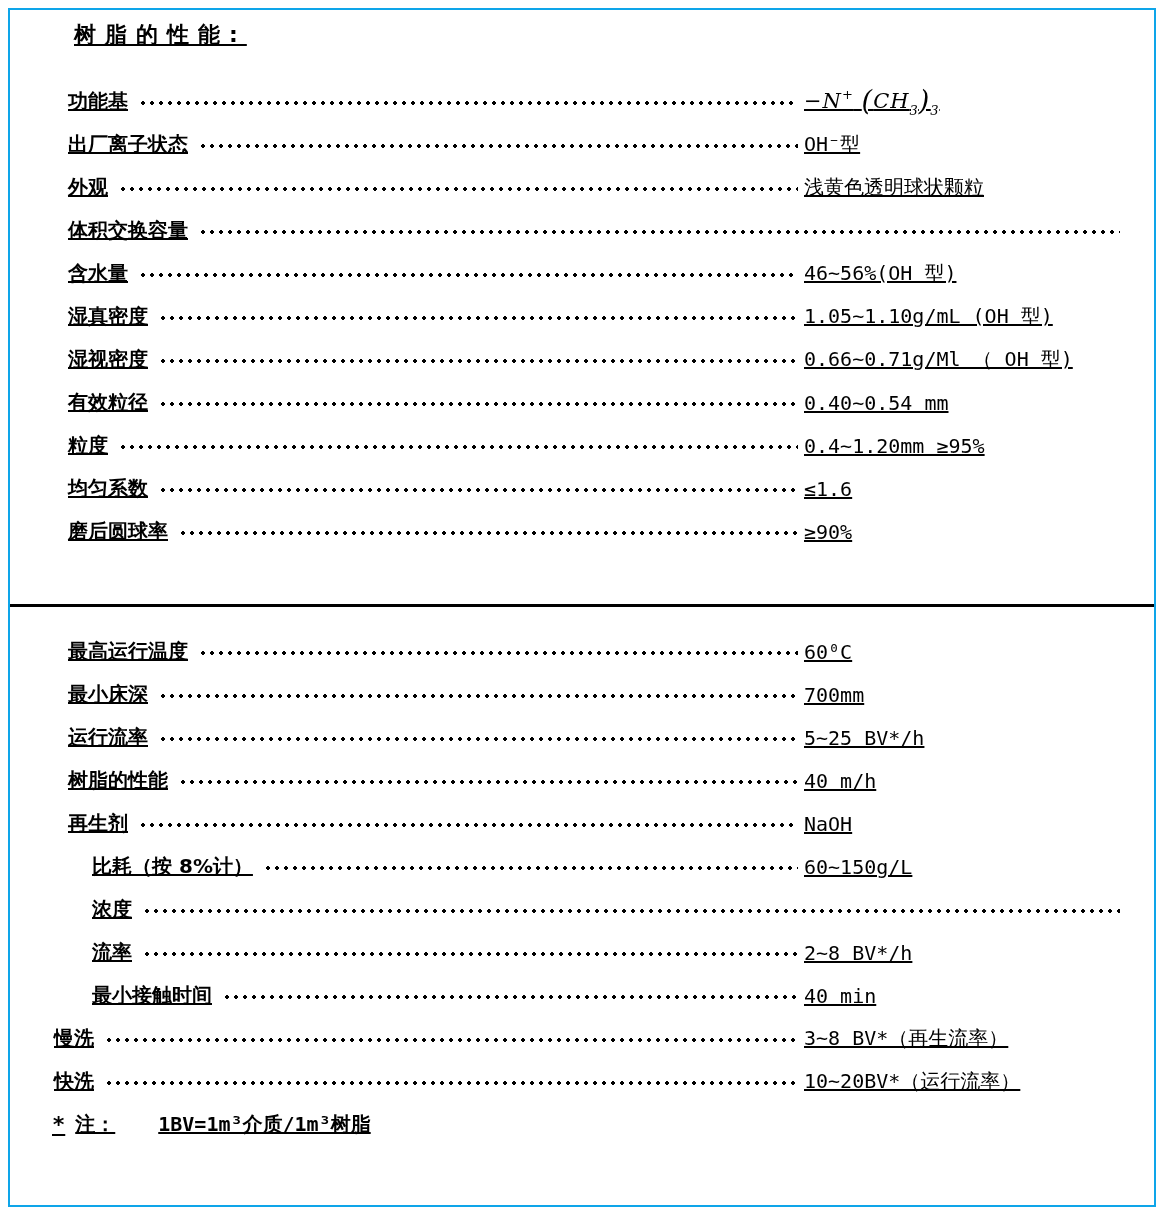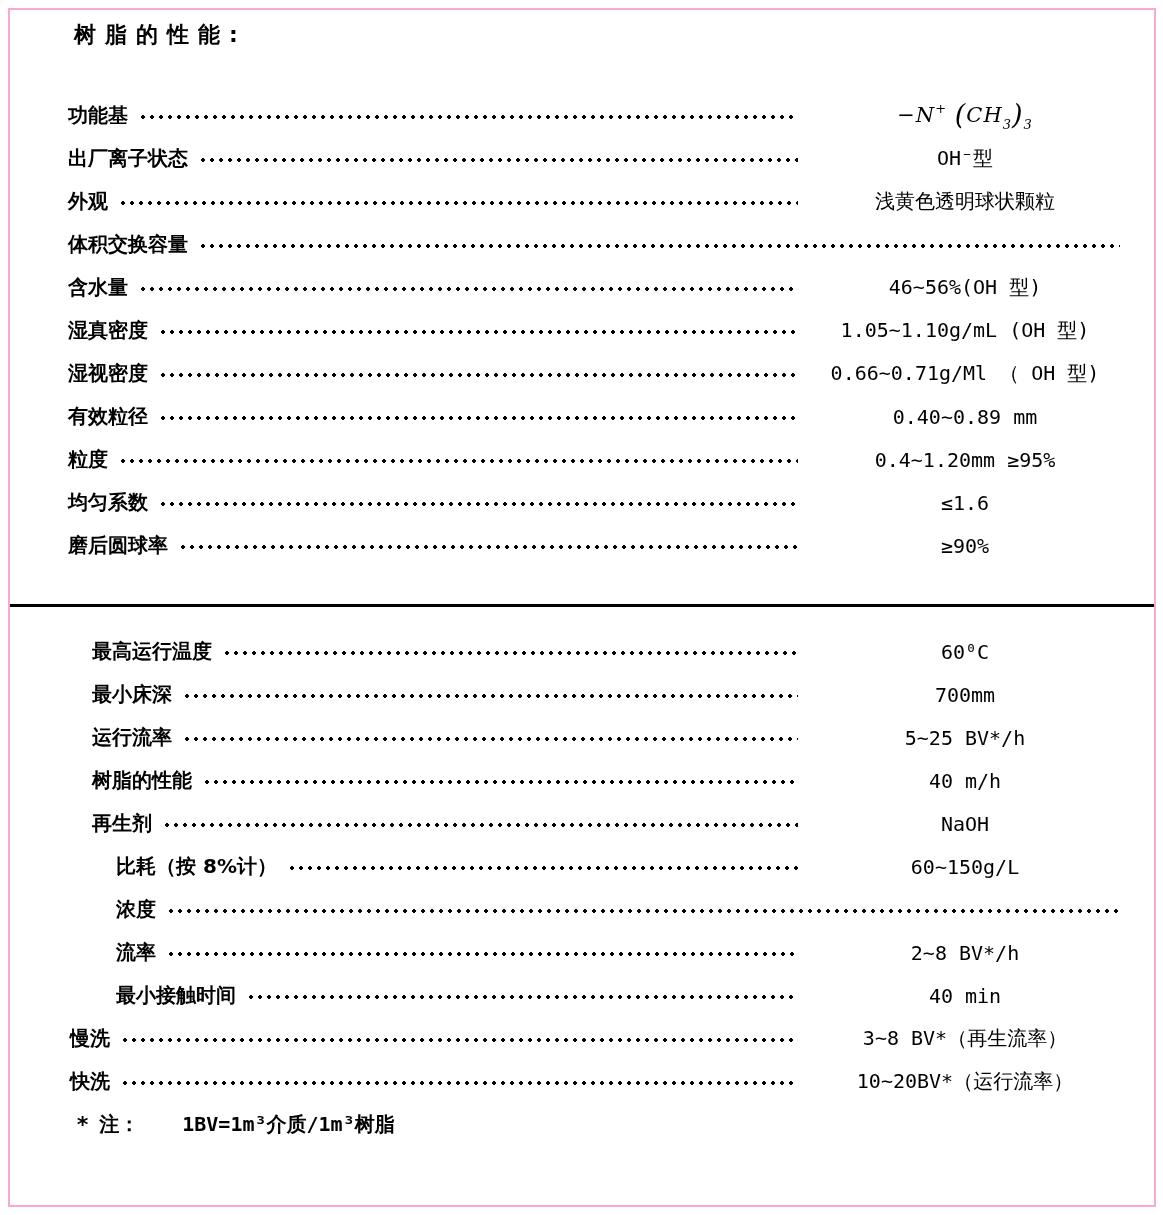--- a/index.html
+++ b/index.html
@@ -7,44 +7,45 @@
     position:relative;
     width:1163px;height:1215px;
     background:#ffffff;
     font-family:"DejaVu Sans", sans-serif;
     color:#000;
     overflow:hidden;
   }
   .frame{
     position:absolute;
     left:8px;top:8px;right:7px;bottom:8px;
-    border:2px solid #f9a8d4;
+    border:2px solid #0ea5e9;
     display:flex;flex-direction:column;
     box-sizing:border-box;
+    text-decoration:underline;
   }
   .sec{box-sizing:border-box;}
   .sec-1{height:597px;border-bottom:3px solid #000;padding-top:8px;}
   .sec-2{flex:1;padding-top:8px;}
   .sec-title{
     font-size:22px;font-weight:bold;
     letter-spacing:9px;
     line-height:34px;
     font-family:"DejaVu Sans", sans-serif;
   }
   .sec-1 .sec-title{padding-left:64px;}
   .sec-2 .sec-title{padding-left:42px;}
   .rows{display:block;}
-  .rows-1{margin-top:42px;}
-  .rows-2{margin-top:15px;padding-left:24px;}
+  .rows-1{margin-top:28px;}
+  .rows-2{margin-top:15px;}
   .row{
     display:flex;align-items:center;
     height:43px;
     padding-right:28px;
   }
-  .ind-0{padding-left:36px;}
+  .ind-0{padding-left:36px;margin-left:8px;}
   .ind-1{padding-left:58px;}
   .ind-2{padding-left:82px;}
   .label{
     font-size:20px;font-weight:bold;
     white-space:nowrap;
     margin-right:10px;
     font-family:"DejaVu Sans", sans-serif;
   }
   .leader{
     flex:1 1 auto;min-width:24px;
@@ -54,21 +55,20 @@
     background-size:9px 6px;
     background-repeat:repeat-x;
     background-position:left center;
   }
   .value{
     width:322px;flex:0 0 322px;
     font-family:"DejaVu Sans Mono", monospace;
     font-size:20px;
     white-space:nowrap;
     overflow:visible;
-    text-align:center;
   }
   .value sup{font-size:12px;}
   .formula{
     font-family:"DejaVu Serif", serif;
     font-style:italic;
     font-size:21px;
     letter-spacing:1px;
   }
   .formula .paren{font-size:27px;font-style:italic;vertical-align:-2px;}
   .formula sup{font-size:13px;font-style:normal;vertical-align:9px;}
@@ -129,21 +129,21 @@
 
         <div class="row ind-1">
           <span class="label">湿视密度</span>
           <span class="leader"></span>
           <span class="value">0.66~0.71g/Ml （ OH 型)</span>
         </div>
 
         <div class="row ind-1">
           <span class="label">有效粒径</span>
           <span class="leader"></span>
-          <span class="value">0.40~0.89 mm</span>
+          <span class="value">0.40~0.54 mm</span>
         </div>
 
         <div class="row ind-1">
           <span class="label">粒度</span>
           <span class="leader"></span>
           <span class="value">0.4~1.20mm ≥95%</span>
         </div>
 
         <div class="row ind-1">
           <span class="label">均匀系数</span>

